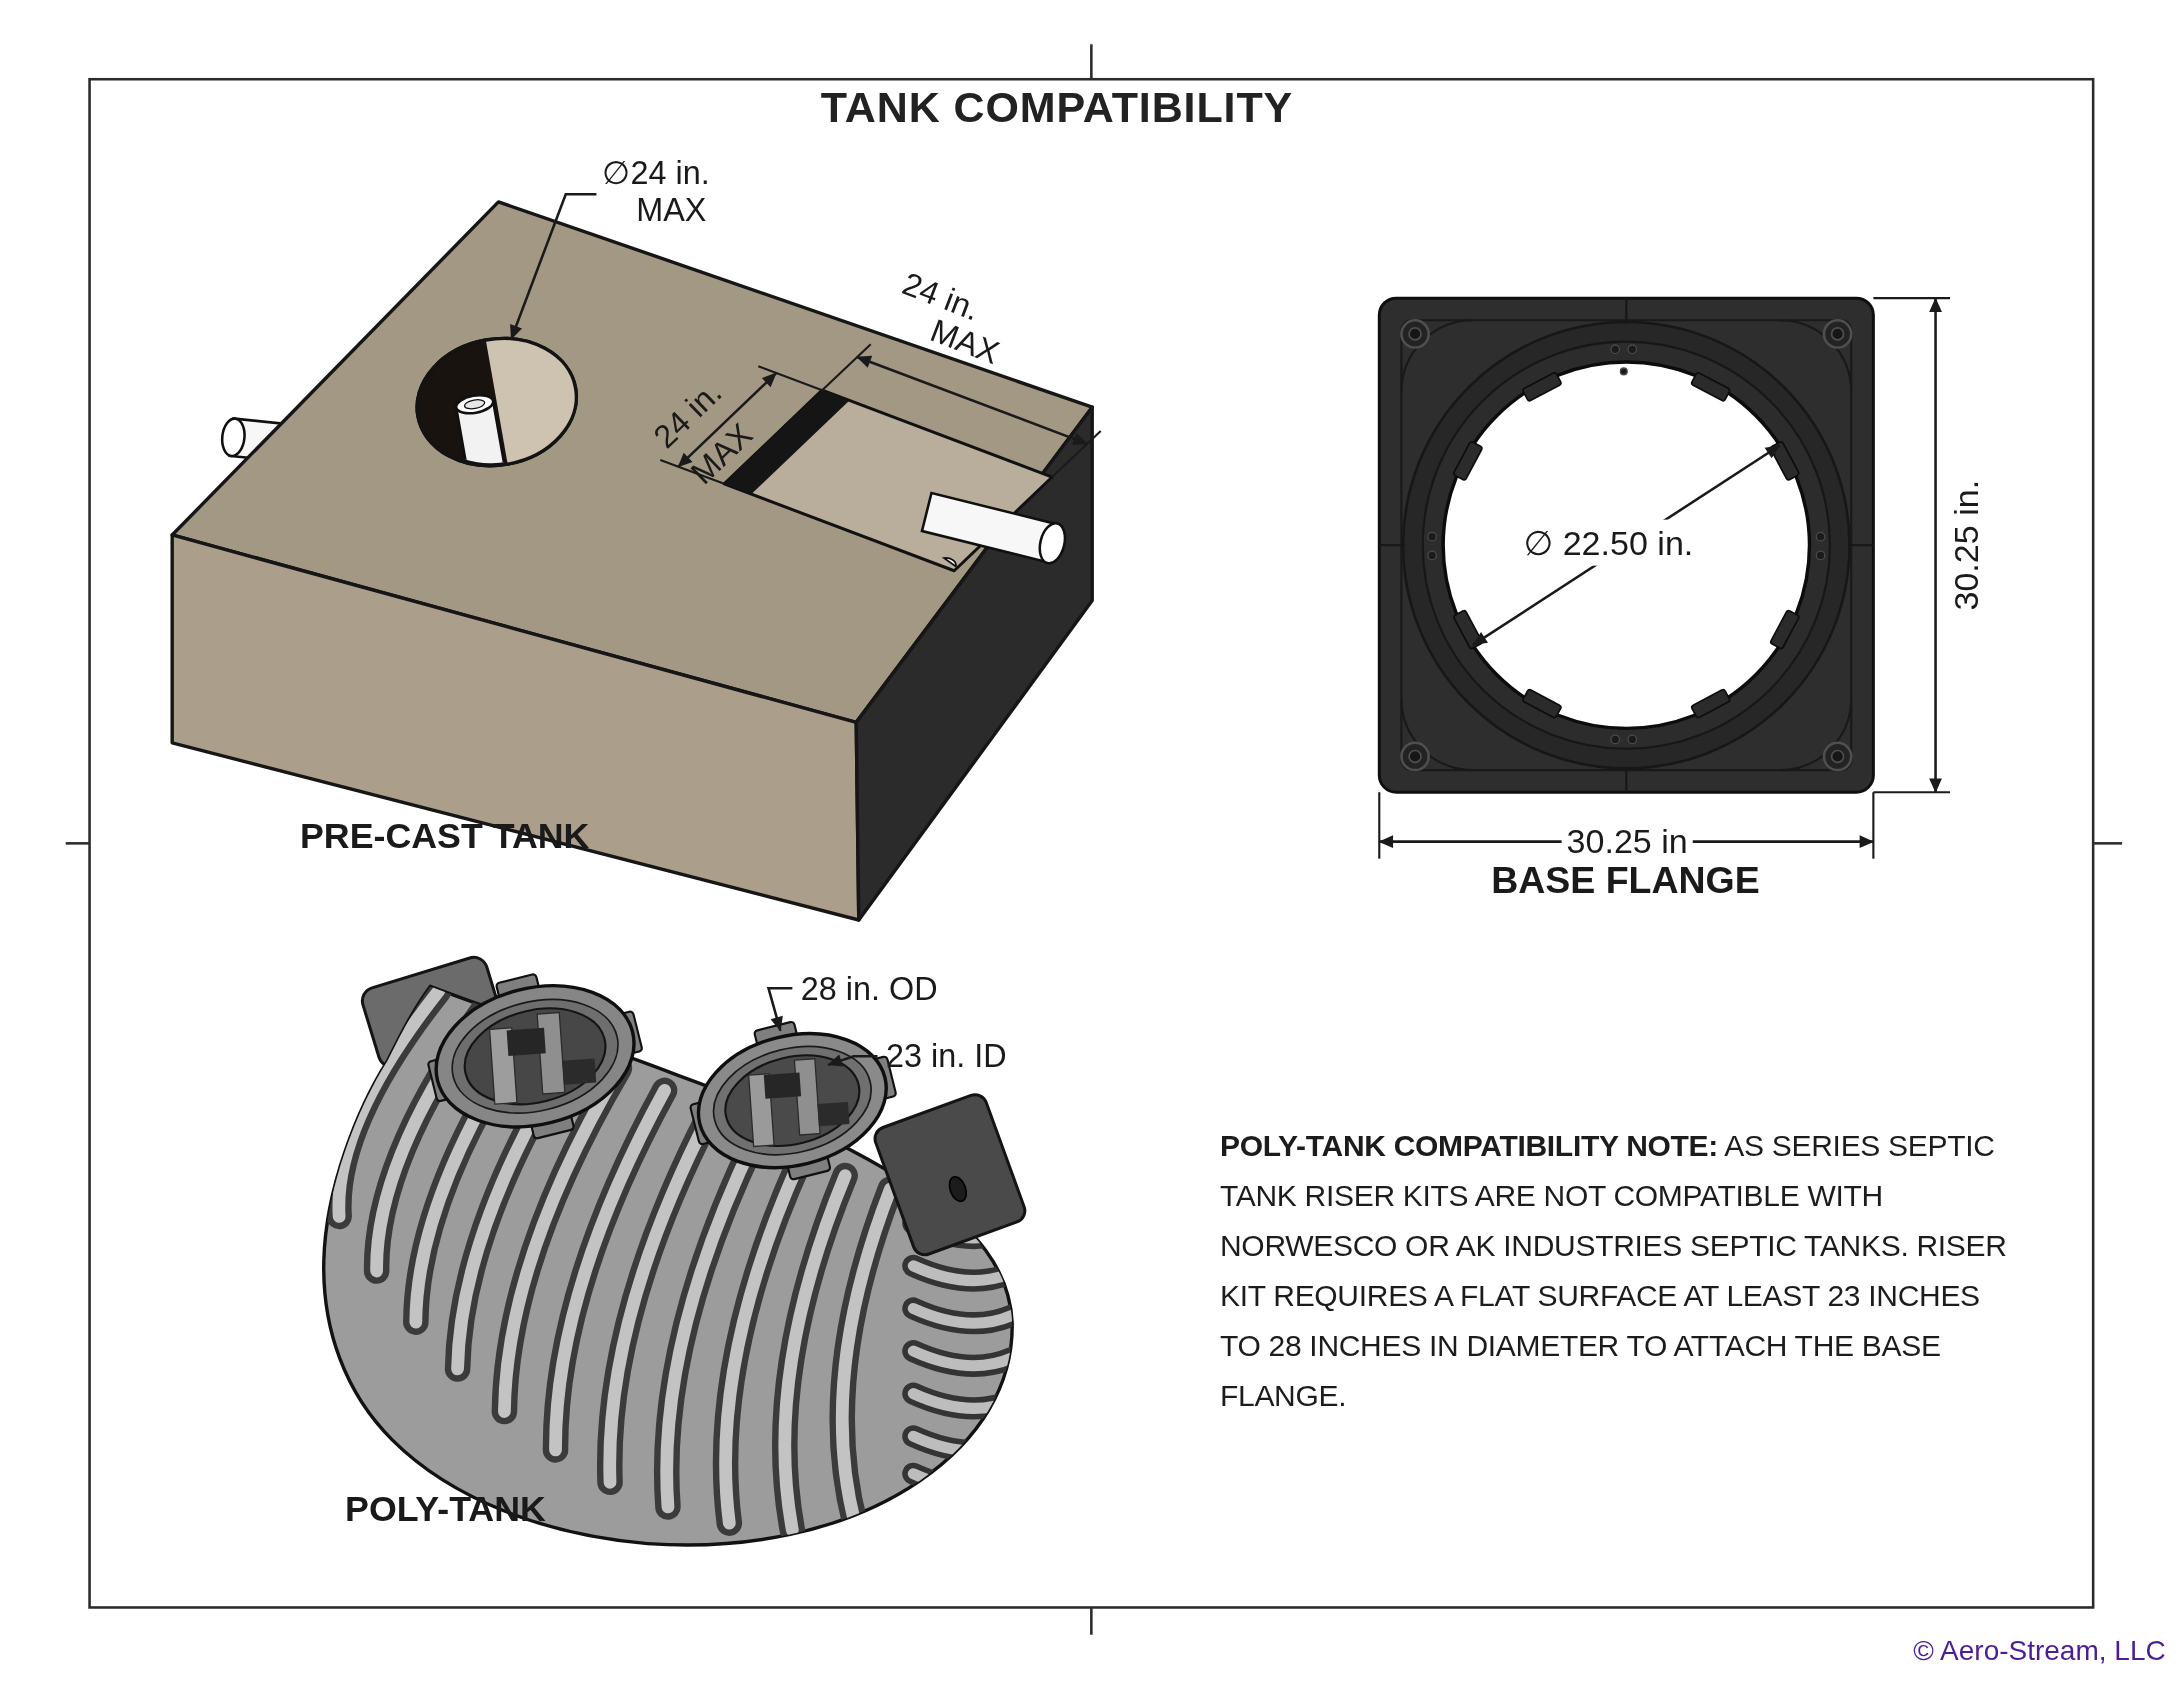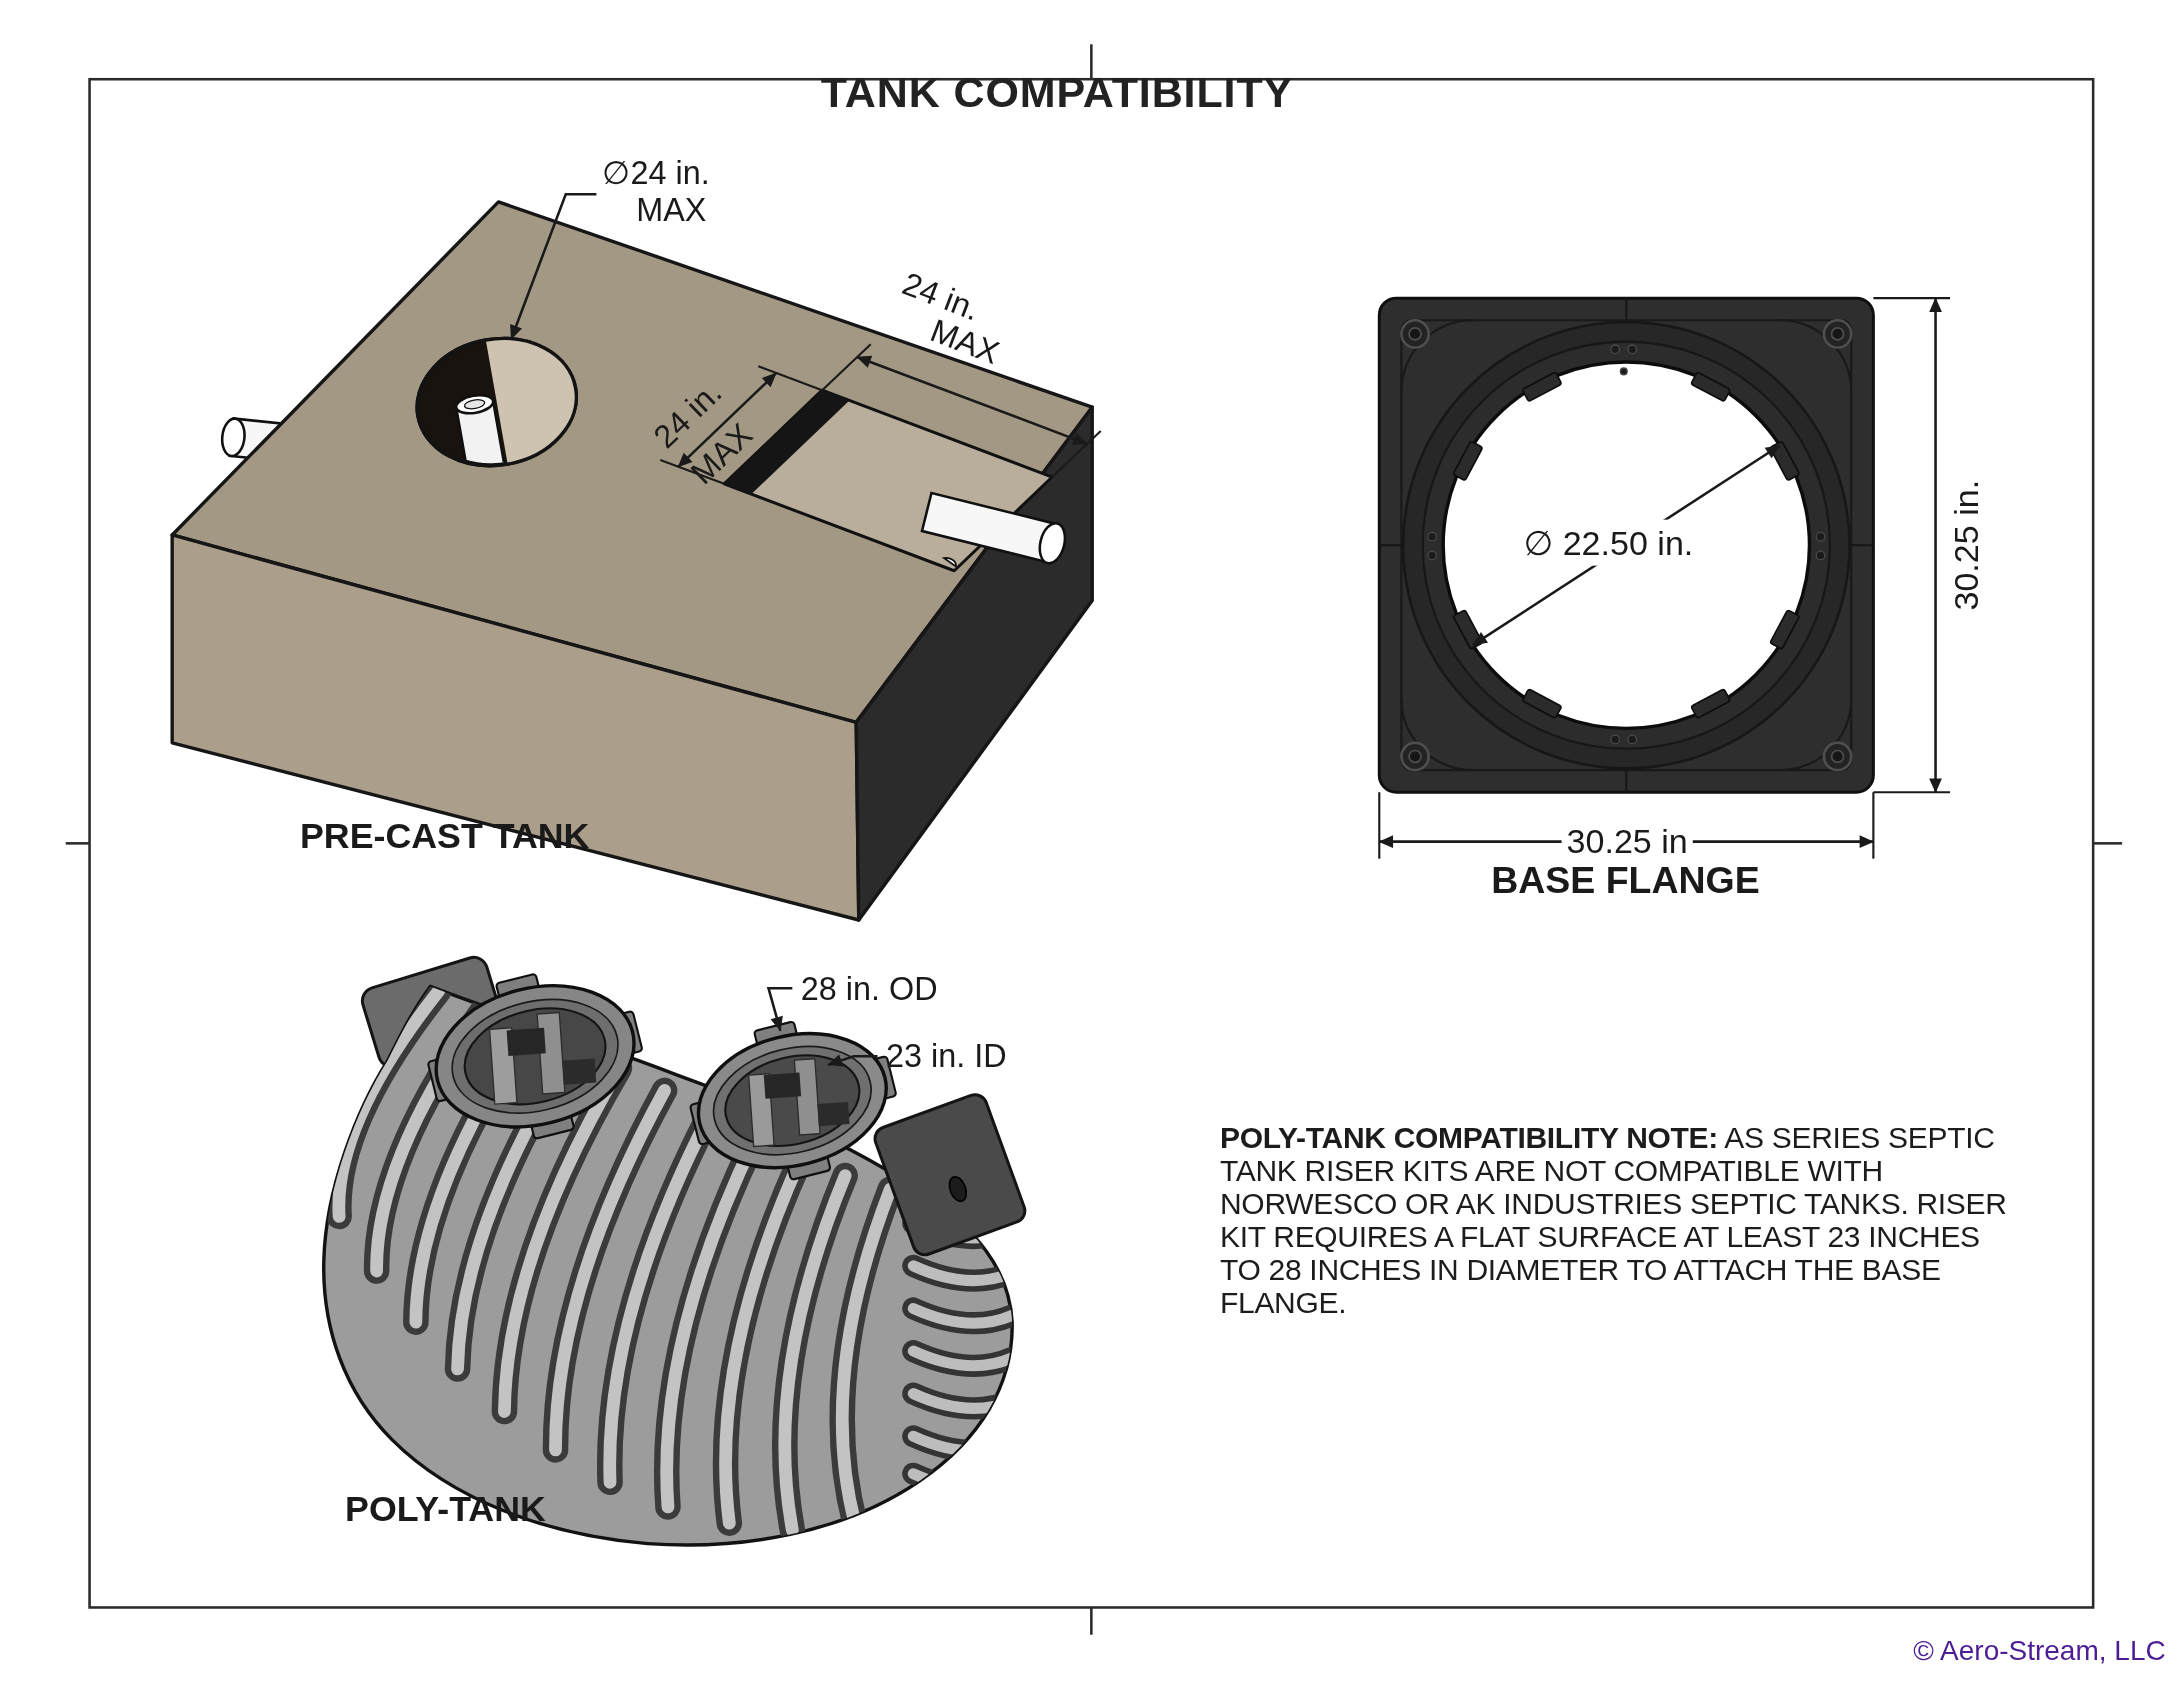--- a/index.html
+++ b/index.html
@@ -5,28 +5,28 @@
   html,body{margin:0;padding:0;background:#ffffff;}
   .page{
     position:relative;
     width:2181px;height:1685px;
     background:#ffffff;
     font-family:"Liberation Sans", sans-serif;
     overflow:hidden;
   }
   svg{position:absolute;left:0;top:0;}
   .page-title{
-    position:absolute;left:89px;top:68px;width:1936px;
+    position:absolute;left:89px;top:83px;width:1936px;
     text-align:center;
     font-size:43px;font-weight:700;color:#222;
     letter-spacing:0.9px;
   }
   .note{
     position:absolute;left:1220px;top:1121px;width:801px;
-    font-size:30px;line-height:33px;color:#1c1c1c;
+    font-size:30px;line-height:50px;color:#1c1c1c;
     letter-spacing:-0.3px;
   }
   .note strong{font-weight:700;}
   .copyright{
     position:absolute;right:15.3px;top:1635px;
     font-size:28px;color:#4c1d95;
   }
   text{font-family:"Liberation Sans","DejaVu Sans",sans-serif;fill:#1a1a1a;}
   .dim{font-size:38px;}
   .dimbig{font-size:40px;}

